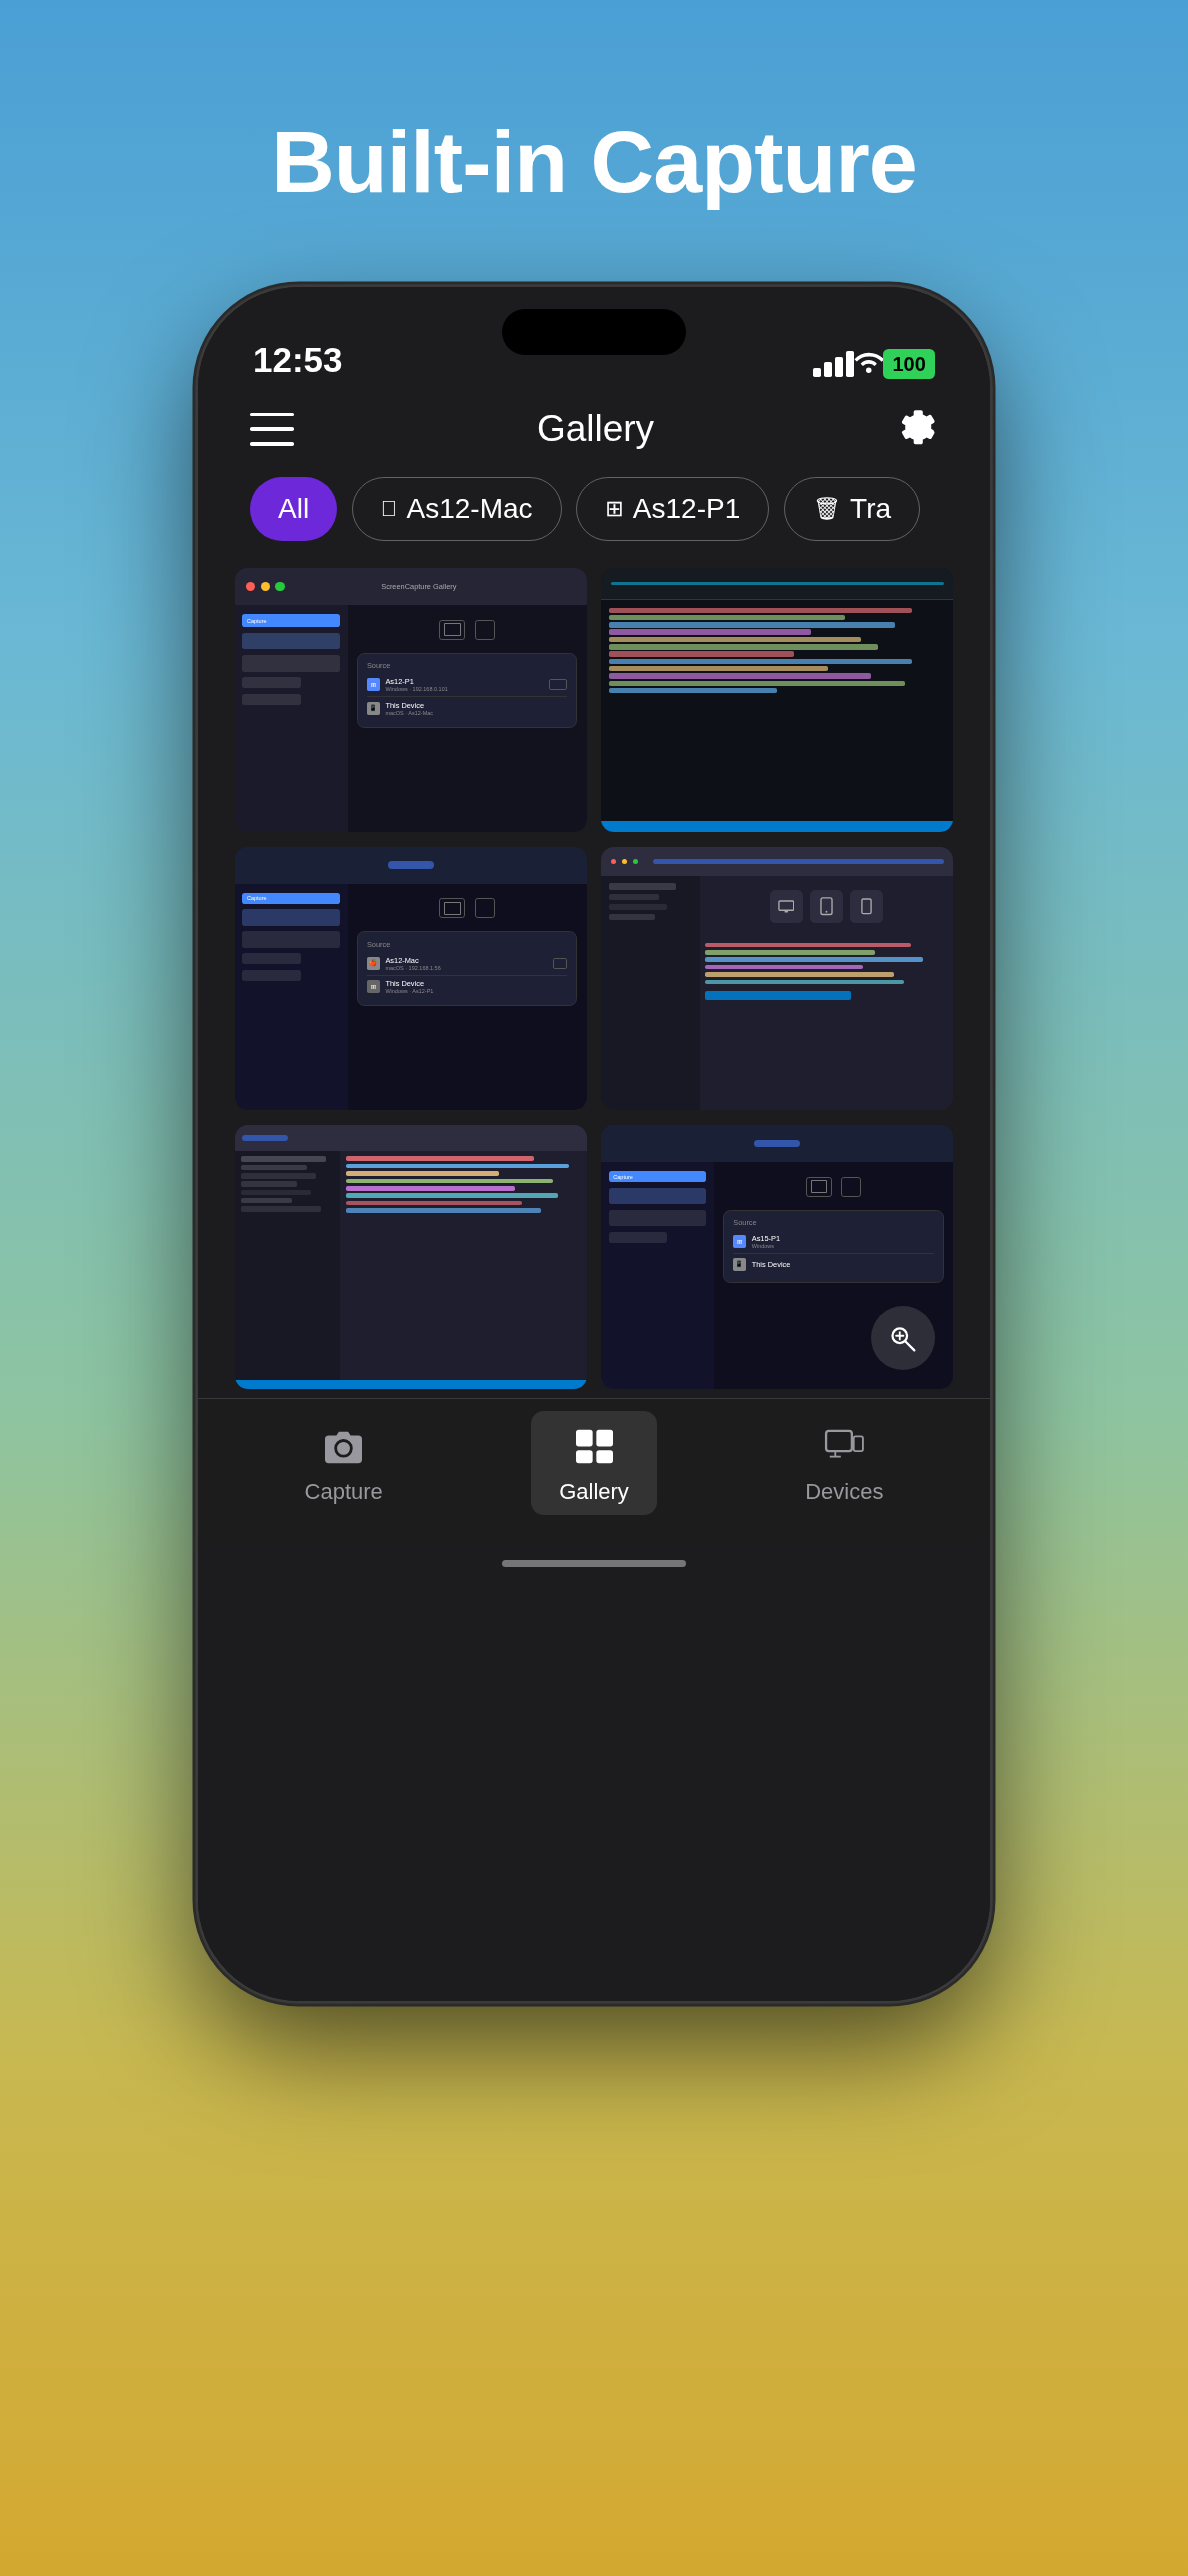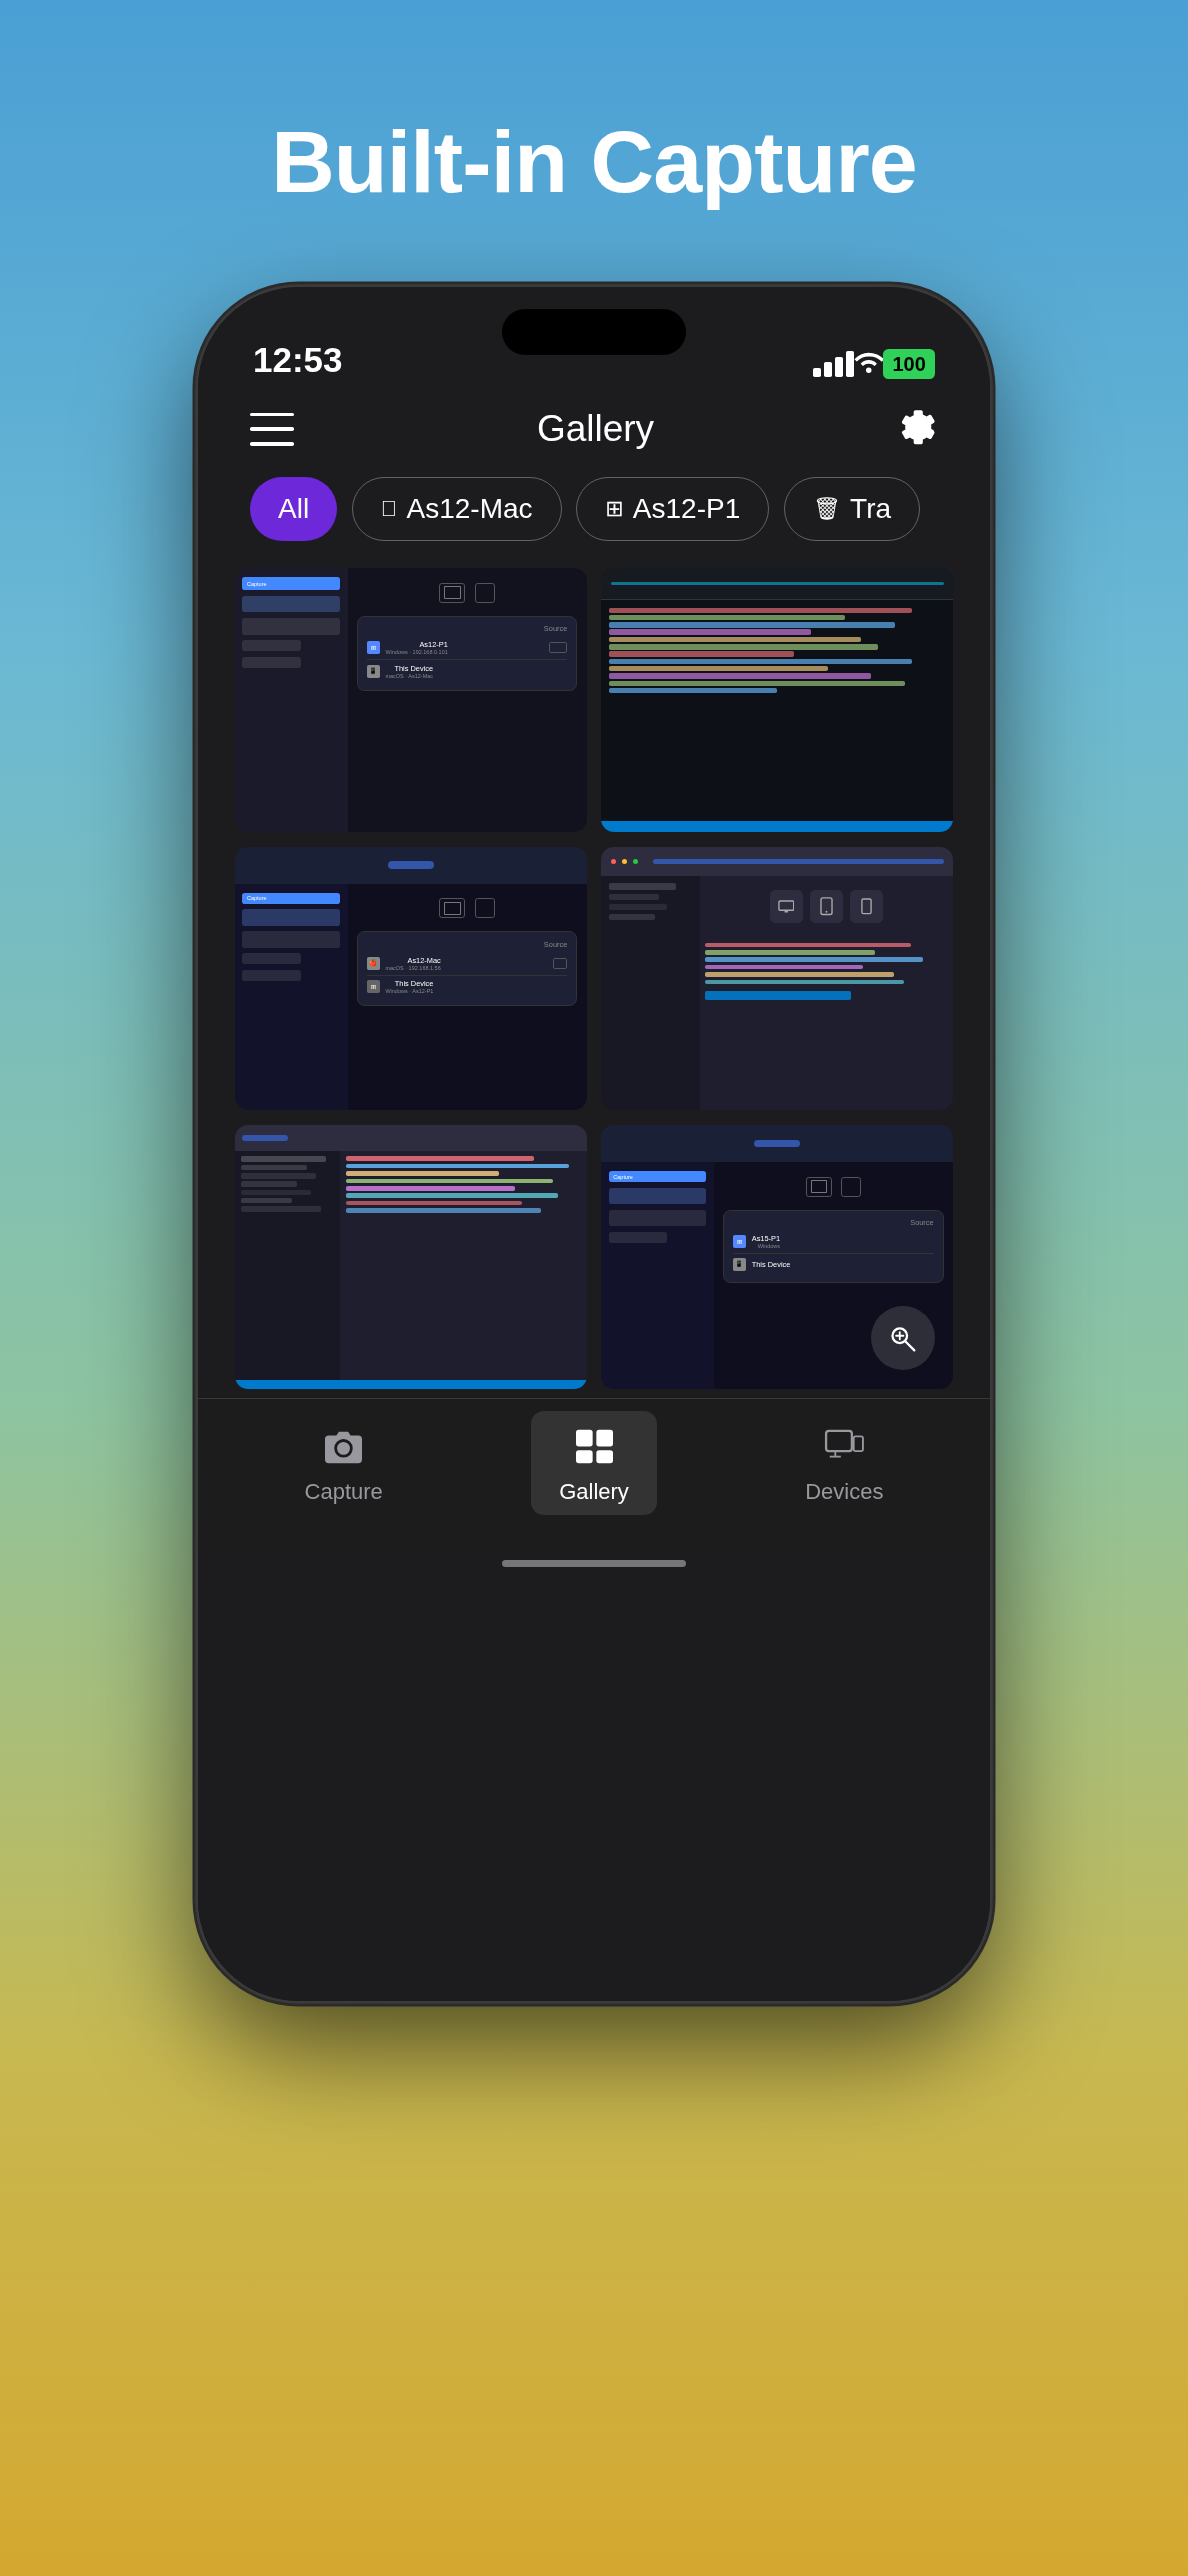--- a/index.html
+++ b/index.html
@@ -296,21 +296,20 @@
       padding: 9.2px;
     }
 
     .source-card {
       background: #1e2035;
       border: 0.9px solid #333;
       border-radius: 7.4px;
       padding: 7.4px 9.2px;
       font-size: 8.3px;
       color: #ccc;
-      text-align: right;
     }
 
     .source-title {
       font-size: 7.4px;
       color: #888;
       margin-bottom: 3.7px;
     }
 
     .source-device {
       display: flex;
@@ -569,20 +568,26 @@
       <div class="filter-tab inactive">
         <span style="font-size:22px">🗑</span>
         <span>Tra</span>
       </div>
     </div>
 
     <div class="gallery-grid">
 
       <div class="gallery-item tall">
         <div class="screenshot-capture" style="height:100%">
+          <div class="screenshot-header">
+            <div class="traffic-dot dot-red"></div>
+            <div class="traffic-dot dot-yellow"></div>
+            <div class="traffic-dot dot-green"></div>
+            <span style="flex:1;font-size:7.4px;color:#aaa;text-align:center;margin-left:-28px">ScreenCapture Gallery</span>
+          </div>
           <div class="screenshot-body">
             <div class="app-sidebar">
               <div style="height:13px;background:#4488ff;border-radius:2.8px;font-size:5.5px;color:white;display:flex;align-items:center;padding:0 4.6px">Capture</div>
               <div class="sidebar-item-mock active"></div>
               <div class="sidebar-item-mock"></div>
               <div class="sidebar-item-mock small"></div>
               <div class="sidebar-item-mock small"></div>
             </div>
             <div class="app-main-content">
               <div style="display:flex;gap:9.2px;justify-content:center;padding:5.5px 0">

